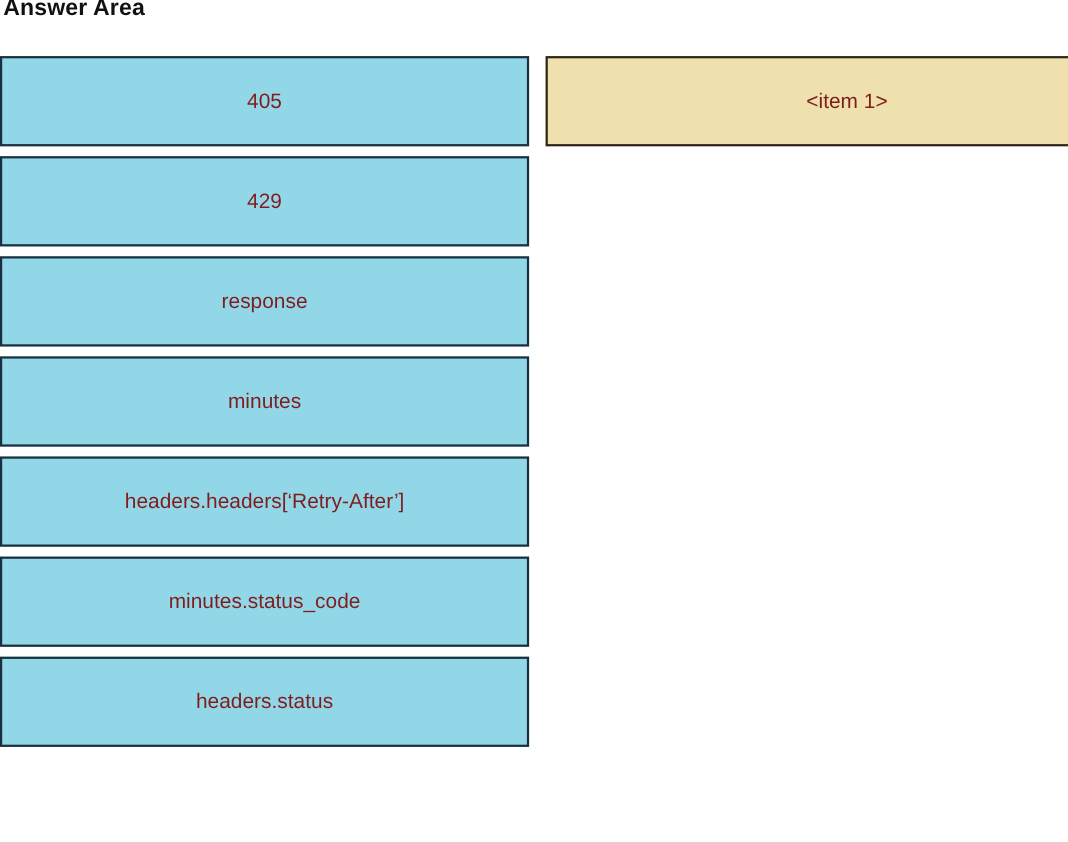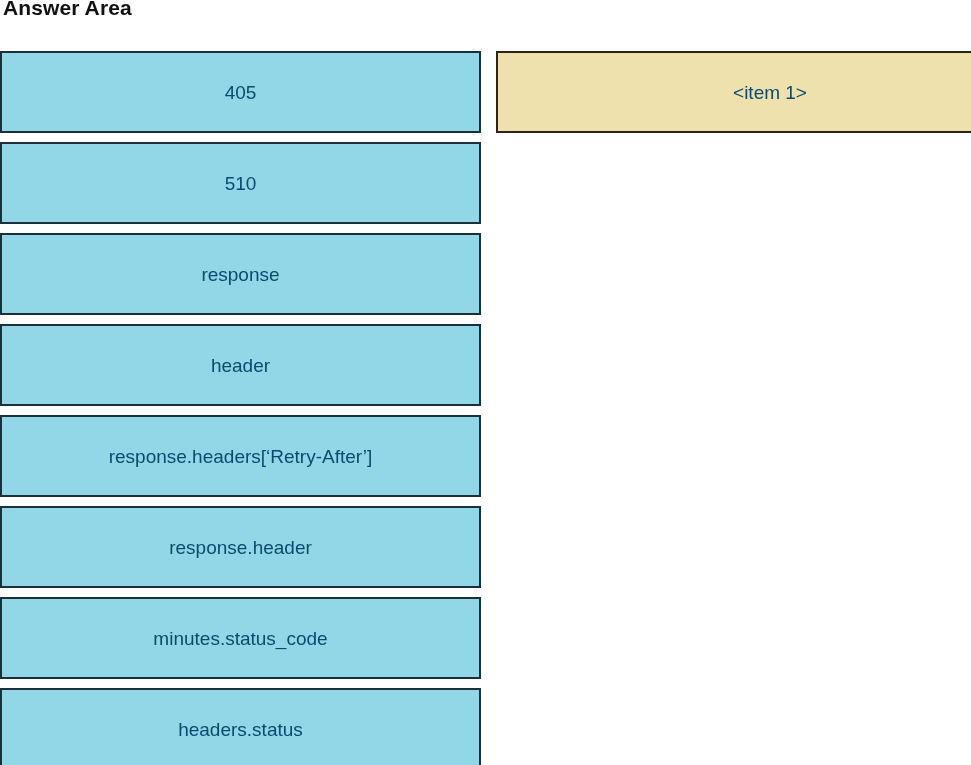--- a/index.html
+++ b/index.html
@@ -59,21 +59,21 @@
   
   .tile {
     box-sizing: border-box;
     height: 82px;
     margin-bottom: 9px;
     display: flex;
     align-items: center;
     justify-content: center;
     font-size: 19px;
     line-height: 23px;
-    color: #0c4a6e;
+    color: #7f1d1d;
     text-align: center;
     padding: 0 10px;
     white-space: nowrap;
   }
 
   .tile-source {
     background: #92d7e8;
     border: 2px solid #1b2f3d;
   }
 
@@ -93,33 +93,30 @@
 
   <div class="page-title">Answer Area</div>
 
   <div class="columns">
 
     <div class="col col-source">
       <div class="tile tile-source">
         <span class="tile-label">405</span>
       </div>
       <div class="tile tile-source">
-        <span class="tile-label">510</span>
+        <span class="tile-label">429</span>
       </div>
       <div class="tile tile-source">
         <span class="tile-label">response</span>
       </div>
       <div class="tile tile-source">
-        <span class="tile-label">header</span>
+        <span class="tile-label">minutes</span>
       </div>
       <div class="tile tile-source">
-        <span class="tile-label">response.headers[‘Retry-After’]</span>
-      </div>
-      <div class="tile tile-source">
-        <span class="tile-label">response.header</span>
+        <span class="tile-label">headers.headers[‘Retry-After’]</span>
       </div>
       <div class="tile tile-source">
         <span class="tile-label">minutes.status_code</span>
       </div>
       <div class="tile tile-source">
         <span class="tile-label">headers.status</span>
       </div>
     </div>
 
     <div class="col col-target">

